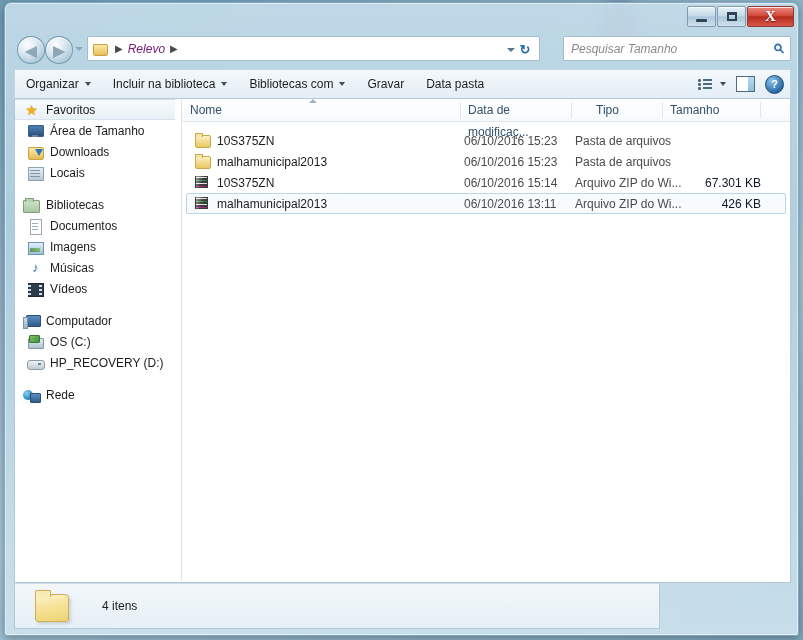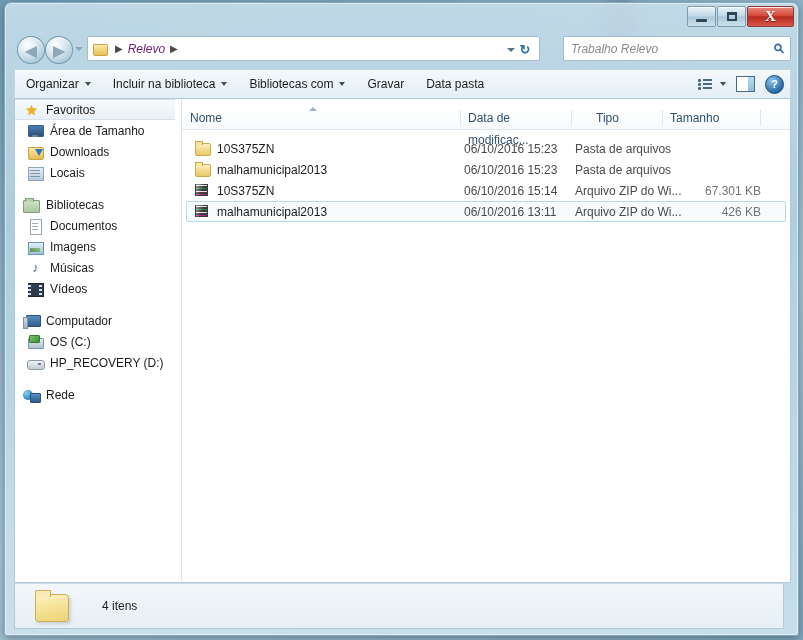--- a/index.html
+++ b/index.html
@@ -175,49 +175,49 @@
      background:linear-gradient(180deg,#eef2f5,#c0cbd4);border:1px solid #8d9aa6;border-radius:3px;}
   .ic-hd:after{content:"";position:absolute;left:11px;top:8px;width:3px;height:2px;background:#6f8090;}
   .ic-rede:before{content:"";position:absolute;left:0px;top:3px;width:10px;height:10px;
      border-radius:50%;background:radial-gradient(circle at 35% 30%,#8fd1f0,#1f7fbf 70%,#145d90);}
   .ic-rede:after{content:"";position:absolute;left:7px;top:6px;width:9px;height:8px;
      background:linear-gradient(180deg,#5a8fc4,#2f5c8c);border:1px solid #2d4f74;border-radius:1px;}
 
   
   #list{position:absolute;left:167px;top:0;width:608px;height:482px;overflow:hidden;}
   #cols{position:relative;height:22px;border-bottom:1px solid #dfe6ec;
-     background:linear-gradient(180deg,#ffffff,#f7fafc);margin-top:8px;}
+     background:linear-gradient(180deg,#ffffff,#f7fafc);}
   .col{position:absolute;top:0;height:22px;line-height:22px;color:#33506b;font-size:12px;
      padding-left:8px;box-sizing:border-box;}
   .coldiv{position:absolute;top:3px;height:16px;width:1px;background:#e0e7ed;}
   #sortmark{position:absolute;left:127px;top:0px;width:0;height:0;
      border-left:4px solid transparent;border-right:4px solid transparent;border-bottom:4px solid #9bb3c6;}
   .row{position:relative;height:21px;display:flex;align-items:center;box-sizing:border-box;}
   .row.selected{background:#f7fbfe;border:1px solid #b6d7ef;border-radius:2px;}
   .cname{position:absolute;left:8px;display:flex;align-items:center;color:#1b1b1b;font-size:12px;}
   .cdate{position:absolute;left:278px;color:#4a4a4a;font-size:12px;}
   .ctype{position:absolute;left:389px;color:#4a4a4a;font-size:12px;}
-  .csize{position:absolute;left:480px;width:95px;text-align:right;color:#737373;font-size:12px;}
+  .csize{position:absolute;left:480px;width:95px;text-align:right;color:#0f172a;font-size:12px;}
   .fico{width:17px;height:15px;margin-right:6px;position:relative;flex:none;}
   .fico.folder:before{content:"";position:absolute;left:1px;top:2px;width:14px;height:11px;
      background:linear-gradient(180deg,#fdf0c2 0%,#f4dd93 45%,#e9c864 100%);
      border:1px solid #c9a94a;border-radius:1px 2px 2px 2px;}
   .fico.folder:after{content:"";position:absolute;left:1px;top:0px;width:6px;height:3px;
      background:#f6e3a4;border:1px solid #c9a94a;border-bottom:none;border-radius:1px 1px 0 0;}
   .fico.zip{overflow:hidden;}
   .fico.zip i{position:absolute;left:1px;width:13px;height:3px;border:1px solid #3b3b3b;box-sizing:border-box;}
   .fico.zip i:nth-child(1){top:1px;background:linear-gradient(90deg,#f7f7f7,#d6d6d6);}
   .fico.zip i:nth-child(2){top:4px;background:linear-gradient(90deg,#3fae5a,#1d7a37);}
   .fico.zip i:nth-child(3){top:7px;background:linear-gradient(90deg,#f7f7f7,#d6d6d6);}
   .fico.zip i:nth-child(4){top:10px;background:linear-gradient(90deg,#d13fa0,#8d1f6c);}
   .fico.zip b{position:absolute;left:2px;top:0px;width:11px;height:13px;
      background:linear-gradient(115deg,rgba(255,255,255,.55),rgba(255,255,255,0) 55%);}
 
   
-  #status{position:absolute;left:9px;top:580px;width:770px;height:46px;
+  #status{position:absolute;left:9px;top:580px;width:646px;height:46px;
      background:linear-gradient(180deg,#f2f7fa 0%,#e6eff5 100%);
      border:1px solid #b3c9d8;border-top:1px solid #cddbe5;box-sizing:border-box;
      display:flex;align-items:center;}
   #stfolder{width:40px;height:34px;margin-left:17px;position:relative;flex:none;}
   #stfolder:before{content:"";position:absolute;left:3px;top:5px;width:32px;height:26px;
      background:linear-gradient(170deg,#fdf3cd 0%,#f6e49c 40%,#ecd475 100%);
      border:1px solid #cdae55;border-radius:2px 4px 3px 3px;
      box-shadow:2px 2px 3px rgba(0,0,0,.13);}
   #stfolder:after{content:"";position:absolute;left:3px;top:1px;width:14px;height:6px;
      background:#f8ecb6;border:1px solid #cdae55;border-bottom:none;border-radius:2px 2px 0 0;}
@@ -259,21 +259,21 @@
     <div id="addrbox">
       <span class="crumb-folder"></span>
       <span class="crumb-sep">▶</span>
       <span class="crumb-txt">Relevo</span>
       <span class="crumb-sep">▶</span>
       <div id="addrdrop"></div>
       <div id="refreshbtn">↻</div>
     </div>
 
     <div id="searchbox">
-      <span id="searchph">Trabalho Relevo</span>
+      <span id="searchph">Pesquisar Tamanho</span>
       <span id="searchicon">⚲</span>
     </div>
   </div>
 
   <div id="toolbar">
     <div class="tbitem">
       <span>Organizar</span>
       <span class="tbcaret"></span>
     </div>
     <div class="tbitem">

